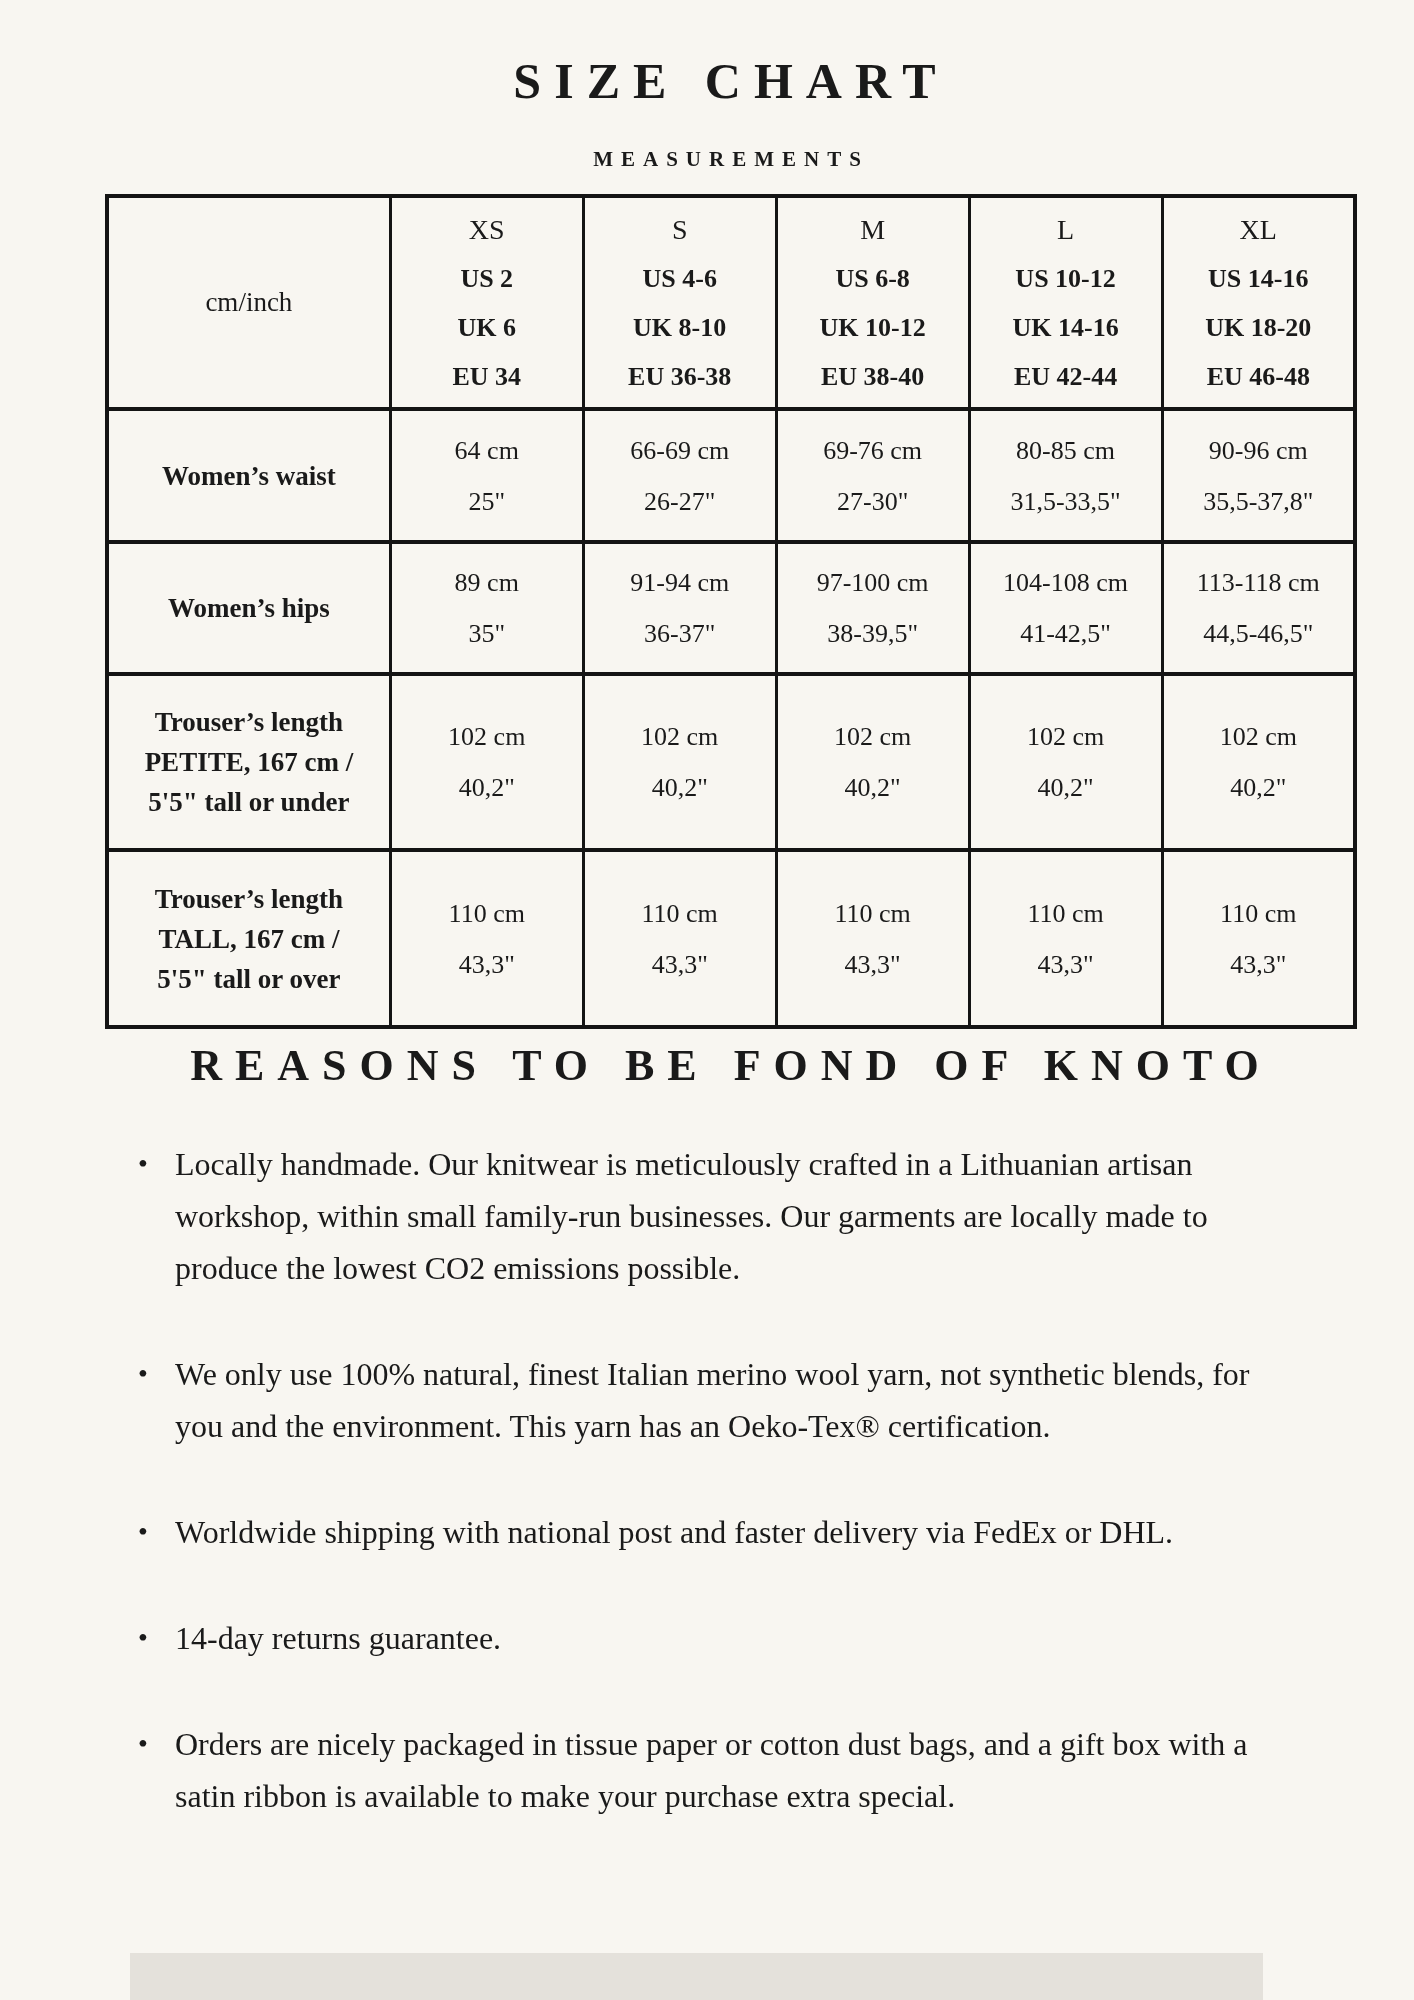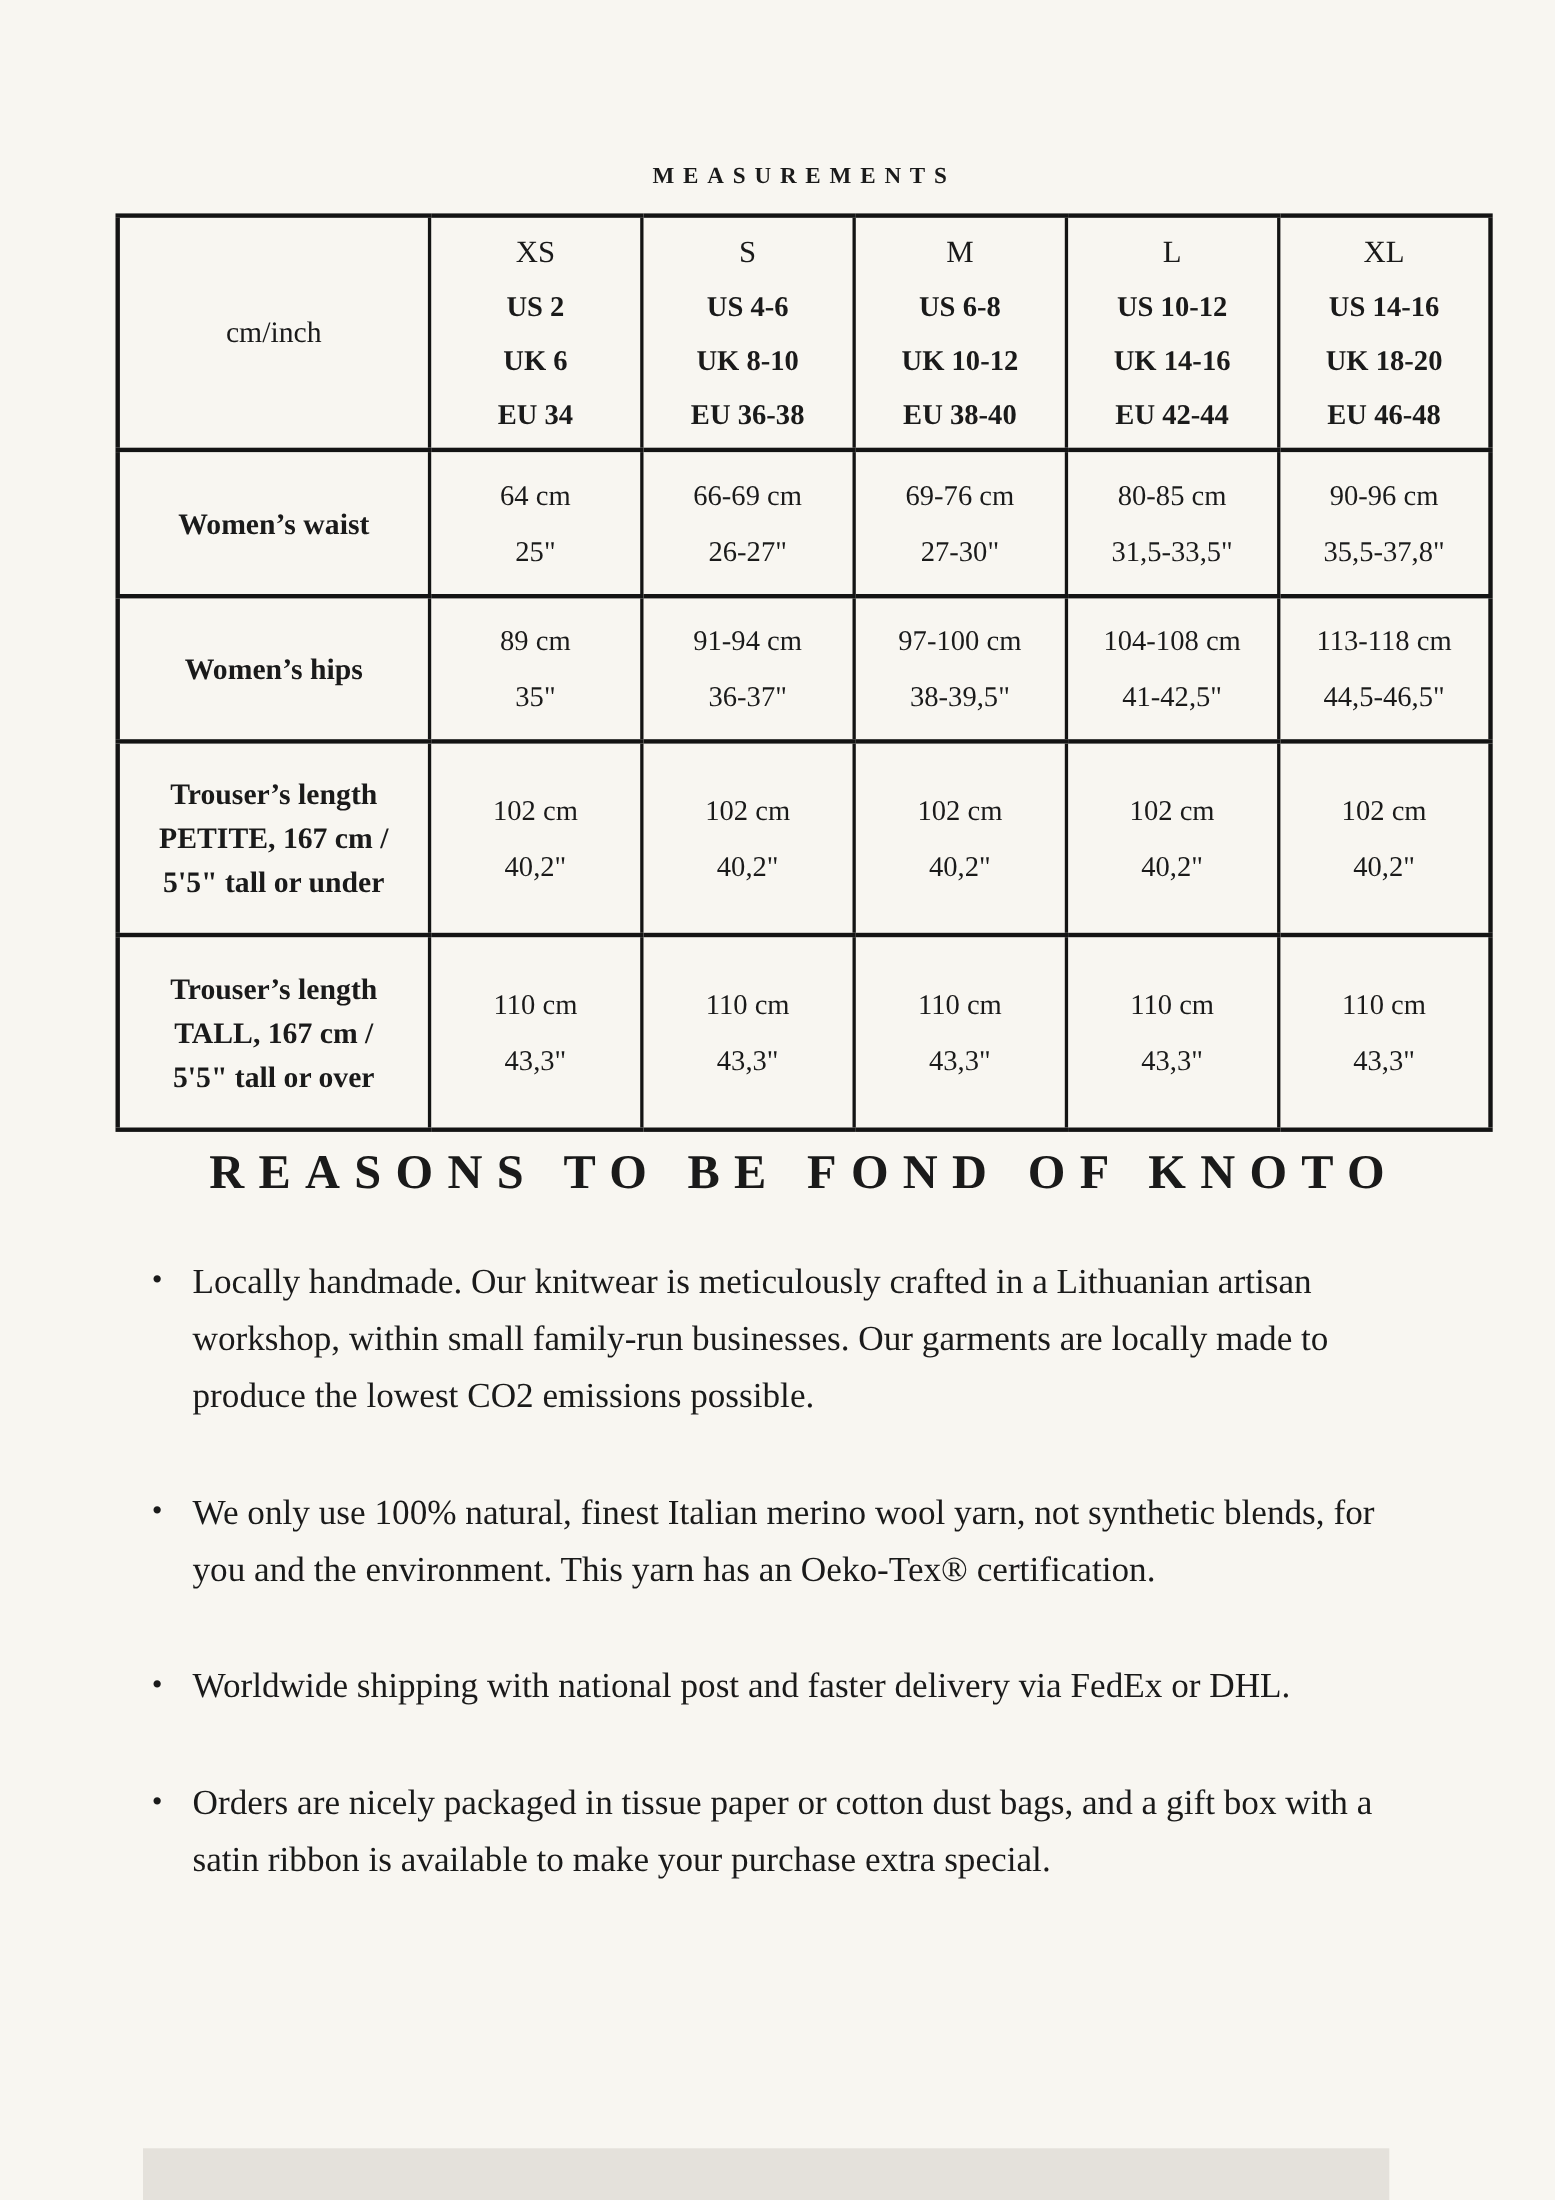--- a/index.html
+++ b/index.html
@@ -58,20 +58,21 @@
   .footer-bar {
     position:absolute; left:130px; top:1953px; width:1133px; height:47px;
     background:#e4e1db;
   }
 </style>
 </head>
 <body>
 
 <div class="page">
 
+  <div class="doc-title">SIZE CHART</div>
   <div class="doc-subtitle">MEASUREMENTS</div>
 
   <table class="size-table">
     <colgroup>
       <col class="c-label">
         <col class="c-size">
         <col class="c-size">
         <col class="c-size">
         <col class="c-size">
         <col class="c-size">
@@ -218,18 +219,19 @@
       </tr>
     </tbody>
   </table>
 
   <div class="reasons-heading">REASONS TO BE FOND OF KNOTO</div>
 
   <ul class="reasons">
     <li>Locally handmade. Our knitwear is meticulously crafted in a Lithuanian artisan workshop, within small family-run businesses. Our garments are locally made to produce the lowest CO2 emissions possible.</li>
     <li>We only use 100% natural, finest Italian merino wool yarn, not synthetic blends, for you and the environment. This yarn has an Oeko-Tex® certification.</li>
     <li>Worldwide shipping with national post and faster delivery via FedEx or DHL.</li>
+    <li>14-day returns guarantee.</li>
     <li>Orders are nicely packaged in tissue paper or cotton dust bags, and a gift box with a satin ribbon is available to make your purchase extra special.</li>
   </ul>
 
   <div class="footer-bar"></div>
 
 </div>
 
 </body></html>

